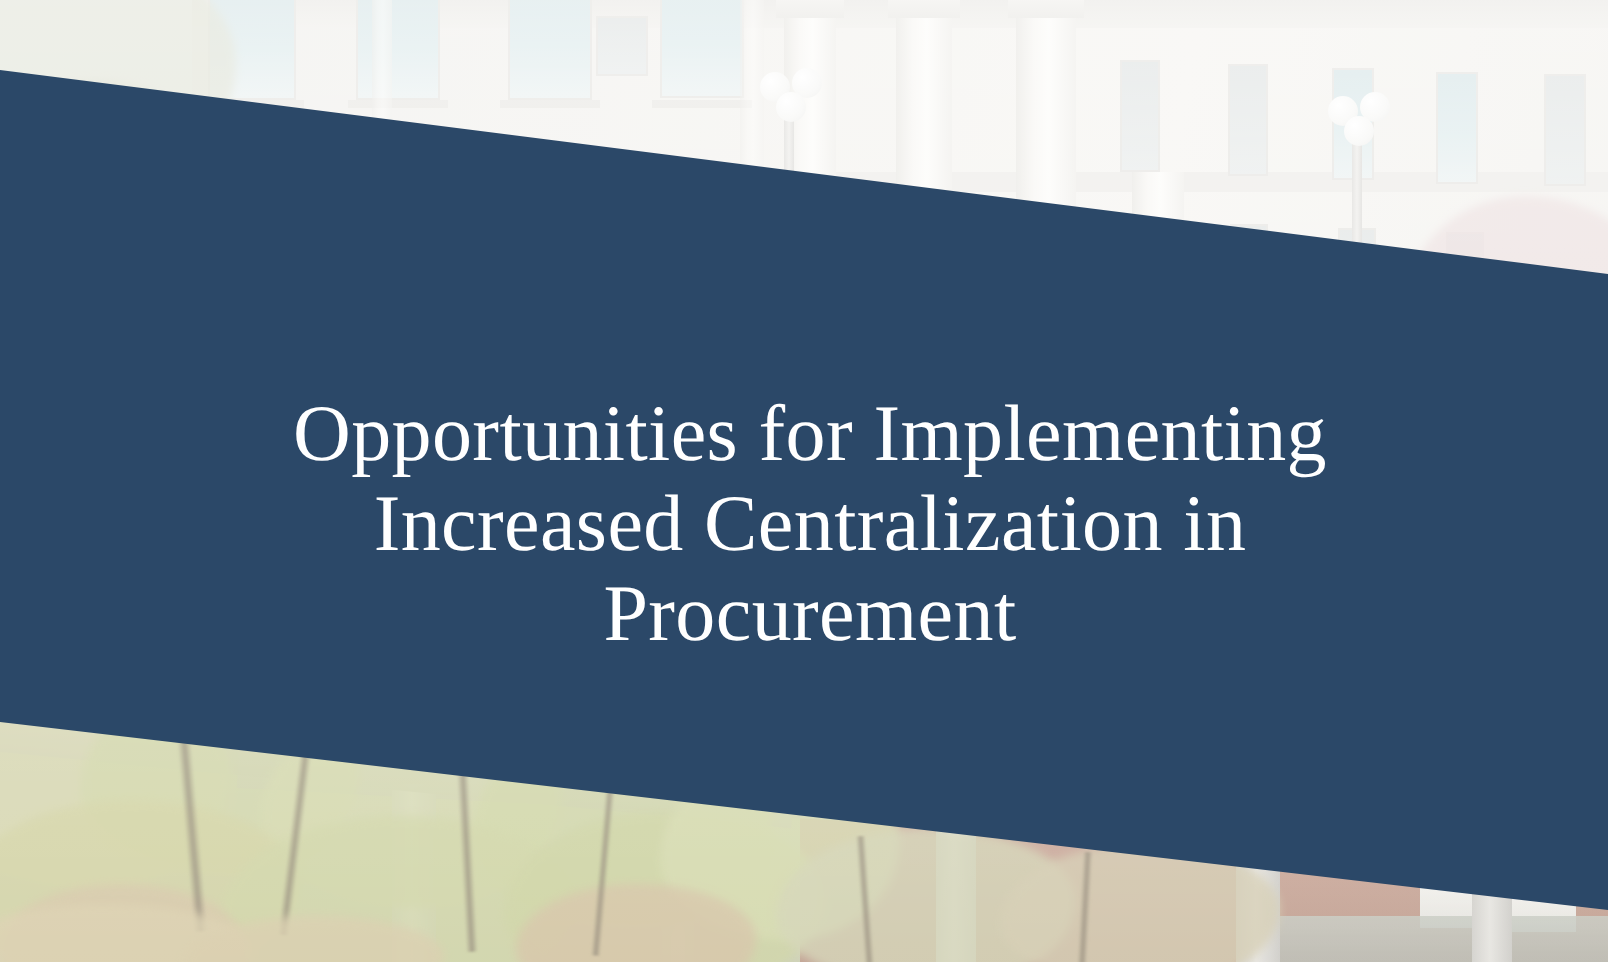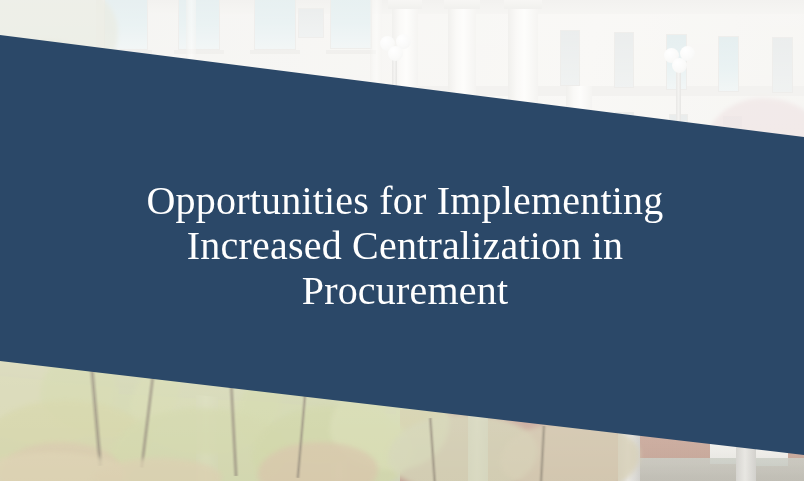--- a/index.html
+++ b/index.html
@@ -190,21 +190,21 @@
   .title-wrap {
     position: absolute;
     left: 0;
     top: 178px;
     width: 804px;
     text-align: center;
     padding-left: 6px;
     box-sizing: border-box;
   }
   .title {
-    margin: 0;
+    margin: 16px;
     color: #ffffff;
     font-family: "Liberation Serif", "DejaVu Serif", serif;
     font-weight: 400;
     font-size: 40px;
     line-height: 45px;
     letter-spacing: .2px;
     white-space: pre-line;
   }
 </style>
 </head>

